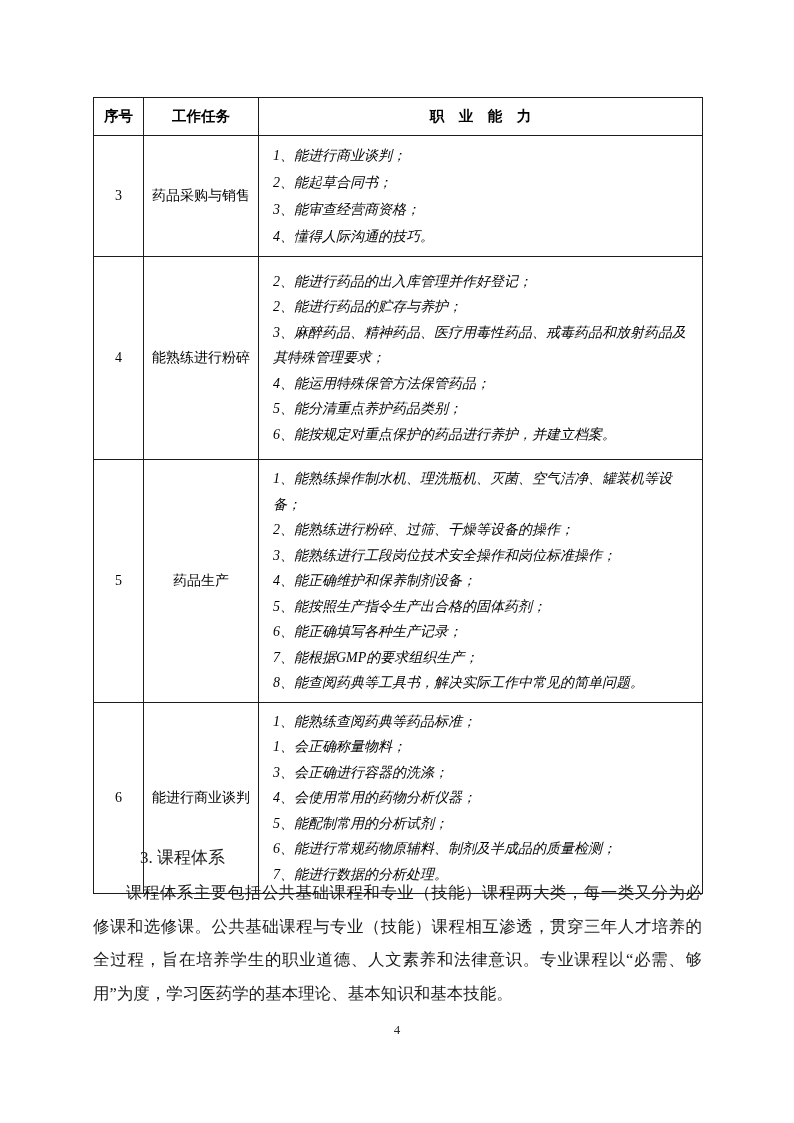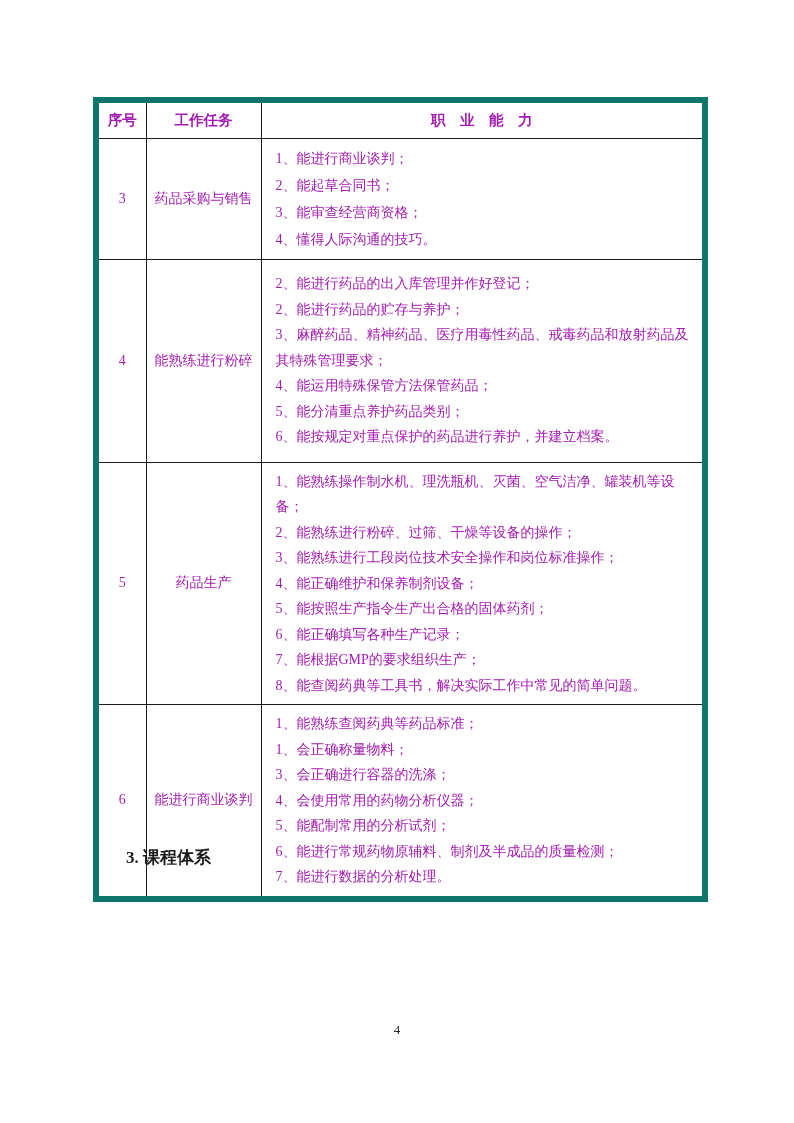--- a/index.html
+++ b/index.html
@@ -17,23 +17,23 @@
   }
 
   
   .doc-table {
     position: absolute;
     left: 93px;
     top: 97px;
     width: 609px;
     border-collapse: collapse;
     table-layout: fixed;
-    border: 6px solid #0f766e;
+    border: 1px solid #0f766e;
     font-size: 14px;
-    color: #a21caf;
+    color: #000000;
   }
   .doc-table col.c1 { width: 50px; }
   .doc-table col.c2 { width: 115px; }
   .doc-table col.c3 { width: 444px; }
   .doc-table th, .doc-table td {
     border: 1px solid #1c1c1c;
     vertical-align: middle;
   }
   .doc-table th {
     font-weight: bold;
@@ -44,30 +44,31 @@
   .row-3 { height: 112px; }
   .row-4 { height: 203px; }
   .row-5 { height: 205px; }
   .row-6 { height: 178px; }
   td.no-cell, td.task-cell {
     text-align: center;
   }
   td.abilities-cell {
     padding: 6px 10px 6px 14px;
     line-height: 25.5px;
+    font-style: italic;
   }
   .row-3 td.abilities-cell { line-height: 27px; }
 
   
   .section-heading {
     position: absolute;
-    left: 126px;
+    left: 140px;
     top: 846px;
     font-size: 17px;
-    font-weight: bold;
+    font-weight: normal;
     color: #1c1c1c;
   }
   .body-paragraph {
     position: absolute;
     left: 93px;
     top: 876px;
     width: 609px;
     font-size: 16.5px;
     line-height: 33.5px;
     text-align: justify;
@@ -150,16 +151,17 @@
           <div>5、能配制常用的分析试剂；</div>
           <div>6、能进行常规药物原辅料、制剂及半成品的质量检测；</div>
           <div>7、能进行数据的分析处理。</div>
         </td>
       </tr>
     </tbody>
   </table>
 
   <div class="section-heading">3. 课程体系</div>
 
+  <p class="body-paragraph">课程体系主要包括公共基础课程和专业（技能）课程两大类，每一类又分为必修课和选修课。公共基础课程与专业（技能）课程相互渗透，贯穿三年人才培养的全过程，旨在培养学生的职业道德、人文素养和法律意识。专业课程以“必需、够用”为度，学习医药学的基本理论、基本知识和基本技能。</p>
 
   <div class="page-number">4</div>
 
 </div>
 
 </body></html>

